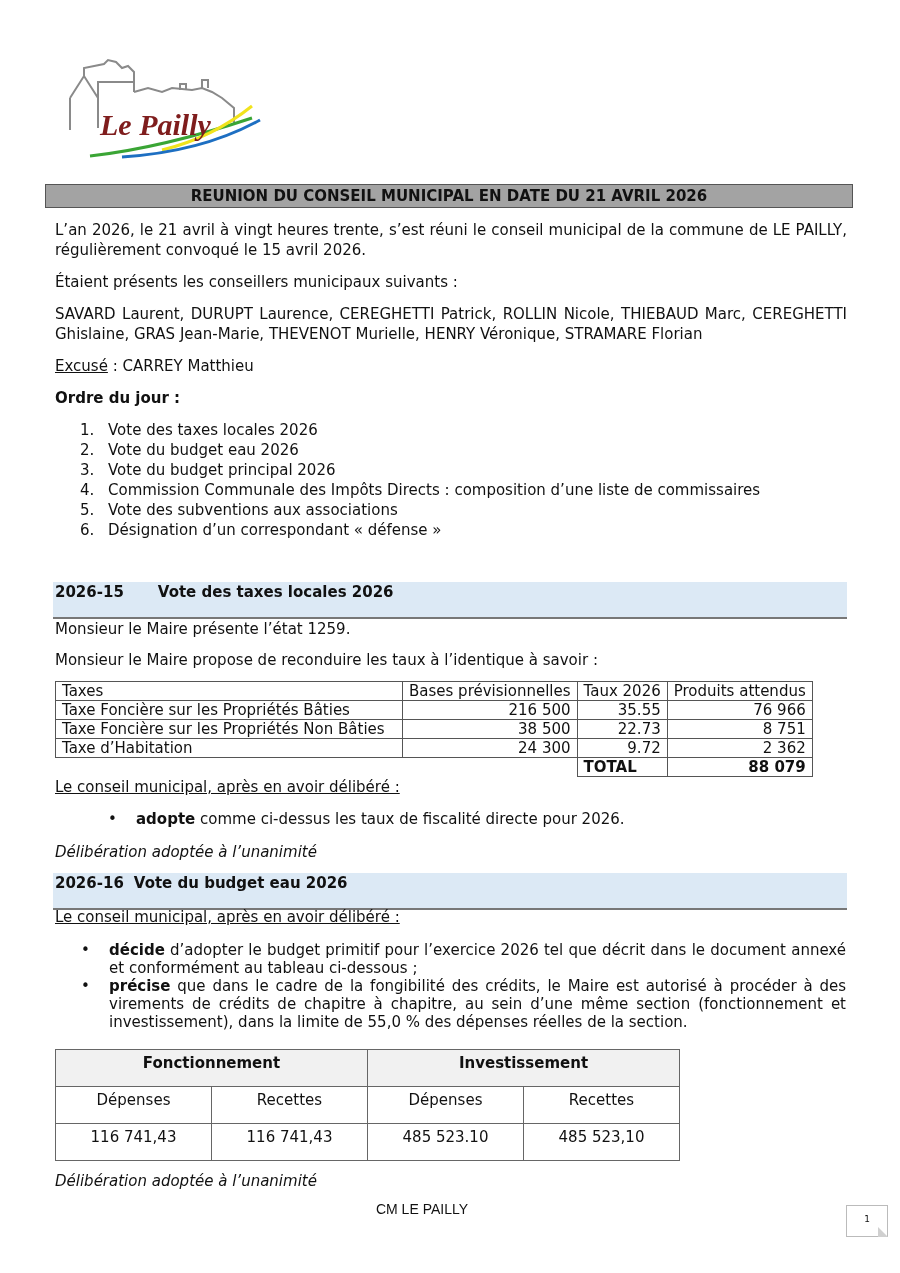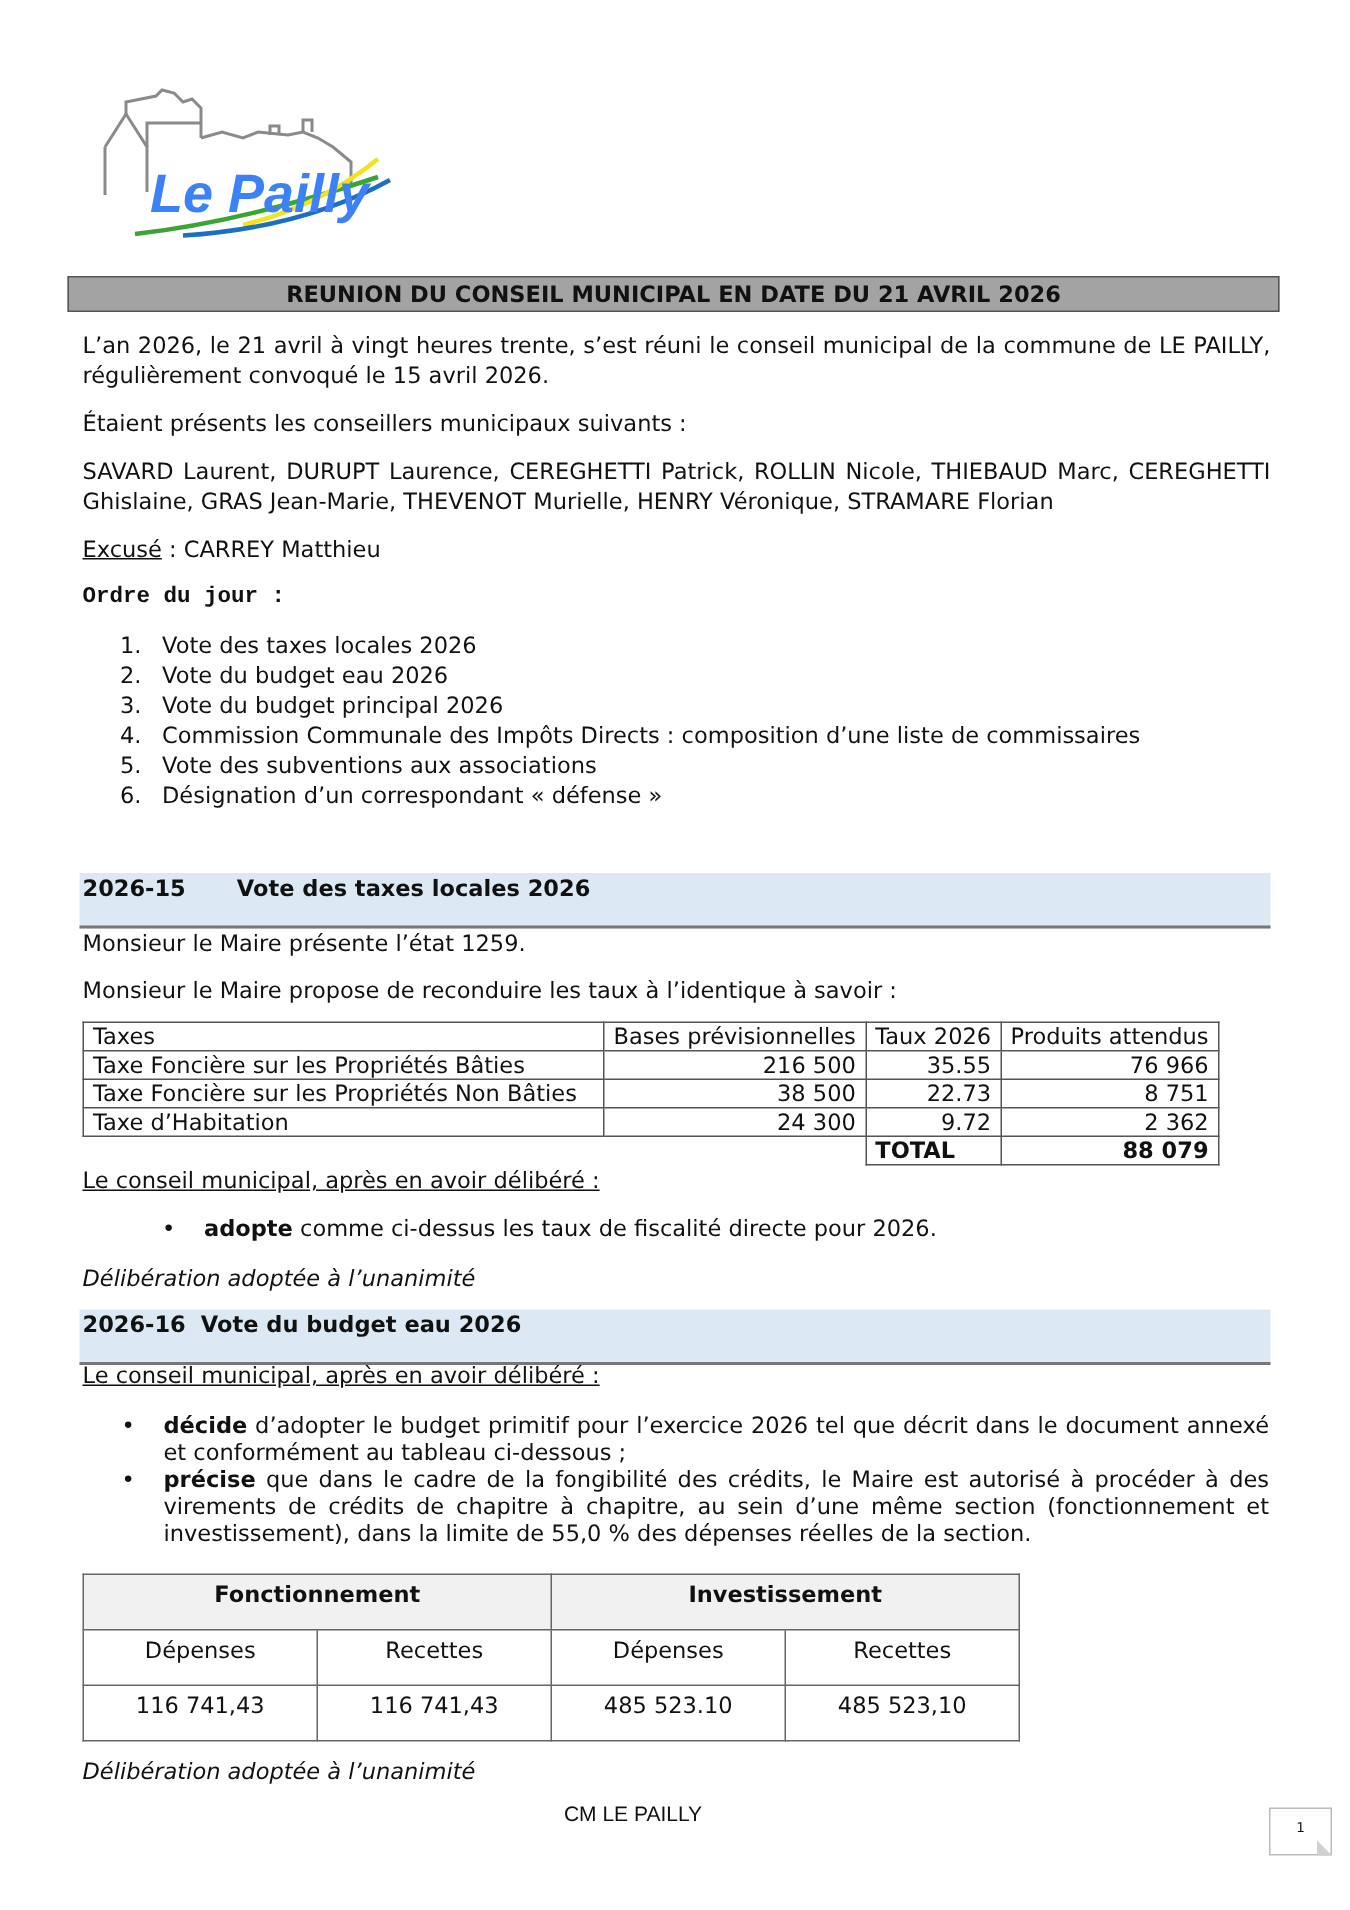--- a/index.html
+++ b/index.html
@@ -46,33 +46,33 @@
       <path d="M8 40 L22 18 L36 40 L36 70 M8 40 L8 72"></path>
       <path d="M22 18 L22 10 L42 6 L46 2 L54 4 L60 10 L66 8 L72 14 L72 34"></path>
       <path d="M36 40 L36 24 L72 24"></path>
       <path d="M72 34 L86 30 L100 34 L110 30 L130 32 L140 30 L150 34 L160 40 L172 50 L172 66"></path>
       <path d="M140 30 L140 22 L146 22 L146 30 M118 32 L118 26 L124 26 L124 32"></path>
     </g>
     <path d="M28 98 Q100 90 190 60" stroke="#3aa535" stroke-width="3" fill="none"></path>
     <path d="M100 92 Q150 80 190 48" stroke="#f1e31c" stroke-width="3" fill="none"></path>
     <path d="M60 99 Q140 94 198 62" stroke="#1d6fc2" stroke-width="3" fill="none"></path>
   </svg>
-  <div class="abs" style="left:38px;top:50px;font-family:Liberation Sans, sans-serif;font-style:italic;font-weight:bold;font-size:36px;color:#3b82f6;">Le Pailly</div>
+  <div class="abs" style="left:38px;top:50px;font-family:Liberation Serif, serif;font-style:italic;font-weight:bold;font-size:30px;color:#7f1d1d;">Le Pailly</div>
 </div>
 
 <div id="title-box" class="abs">REUNION DU CONSEIL MUNICIPAL EN DATE DU 21 AVRIL 2026</div>
 
 <p class="abs txt" style="top:220px;">L’an 2026, le 21 avril à vingt heures trente, s’est réuni le conseil municipal de la commune de LE PAILLY, régulièrement convoqué le 15 avril 2026.</p>
 <p class="abs txt" style="top:272px;">Étaient présents les conseillers municipaux suivants :</p>
 <p class="abs txt" style="top:304px;">SAVARD Laurent, DURUPT Laurence, CEREGHETTI Patrick, ROLLIN Nicole, THIEBAUD Marc, CEREGHETTI Ghislaine, GRAS Jean-Marie, THEVENOT Murielle, HENRY Véronique, STRAMARE Florian</p>
 <p class="abs txt" style="top:356px;">
   <span class="u">Excusé</span><span> : CARREY Matthieu</span>
 </p>
 
-<p class="abs txt bold" style="top:388px;font-family:Liberation Mono, monospace;">Ordre du jour :</p>
+<p class="abs txt bold" style="top:388px;">Ordre du jour :</p>
 <ol class="abs agenda">
   <li><span class="num">1.</span><span>Vote des taxes locales 2026</span></li>
   <li><span class="num">2.</span><span>Vote du budget eau 2026</span></li>
   <li><span class="num">3.</span><span>Vote du budget principal 2026</span></li>
   <li><span class="num">4.</span><span>Commission Communale des Impôts Directs : composition d’une liste de commissaires</span></li>
   <li><span class="num">5.</span><span>Vote des subventions aux associations</span></li>
   <li><span class="num">6.</span><span>Désignation d’un correspondant « défense »</span></li>
 </ol>
 <p class="abs txt bold" style="top:575px;margin-top:12px;">Questions diverses :</p>
 

